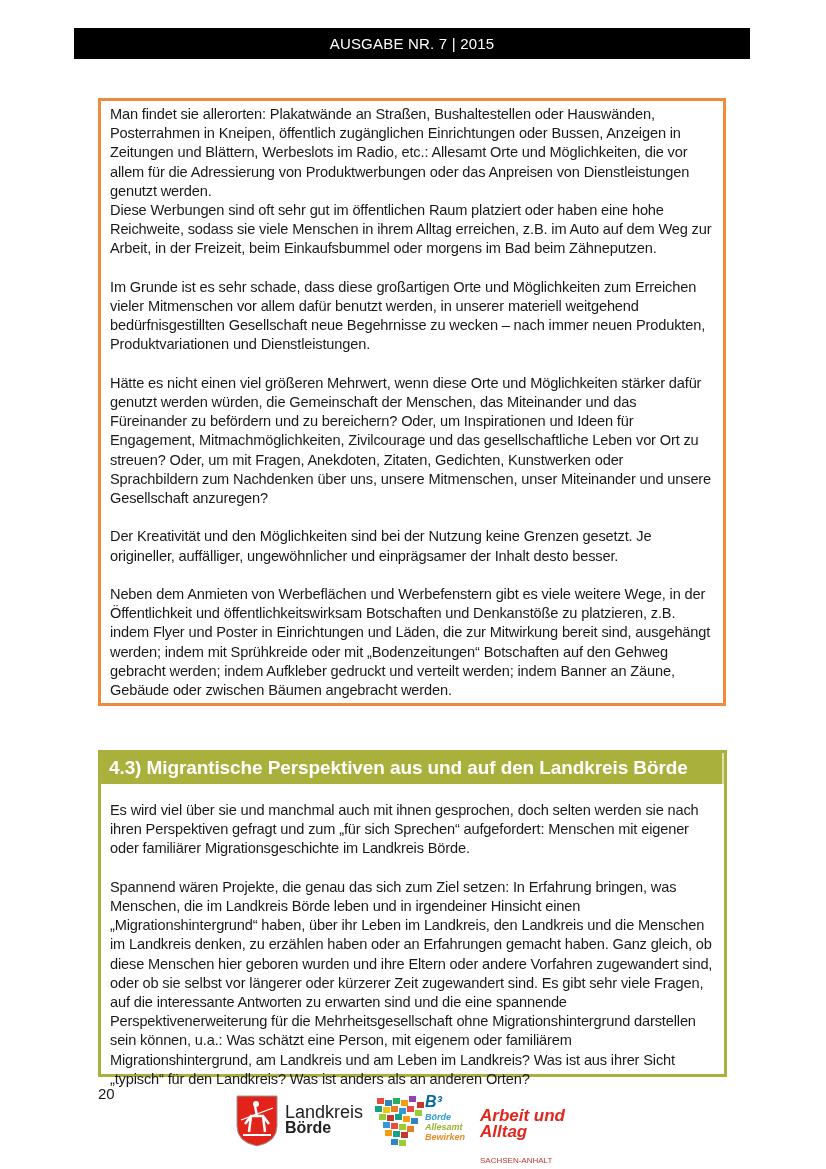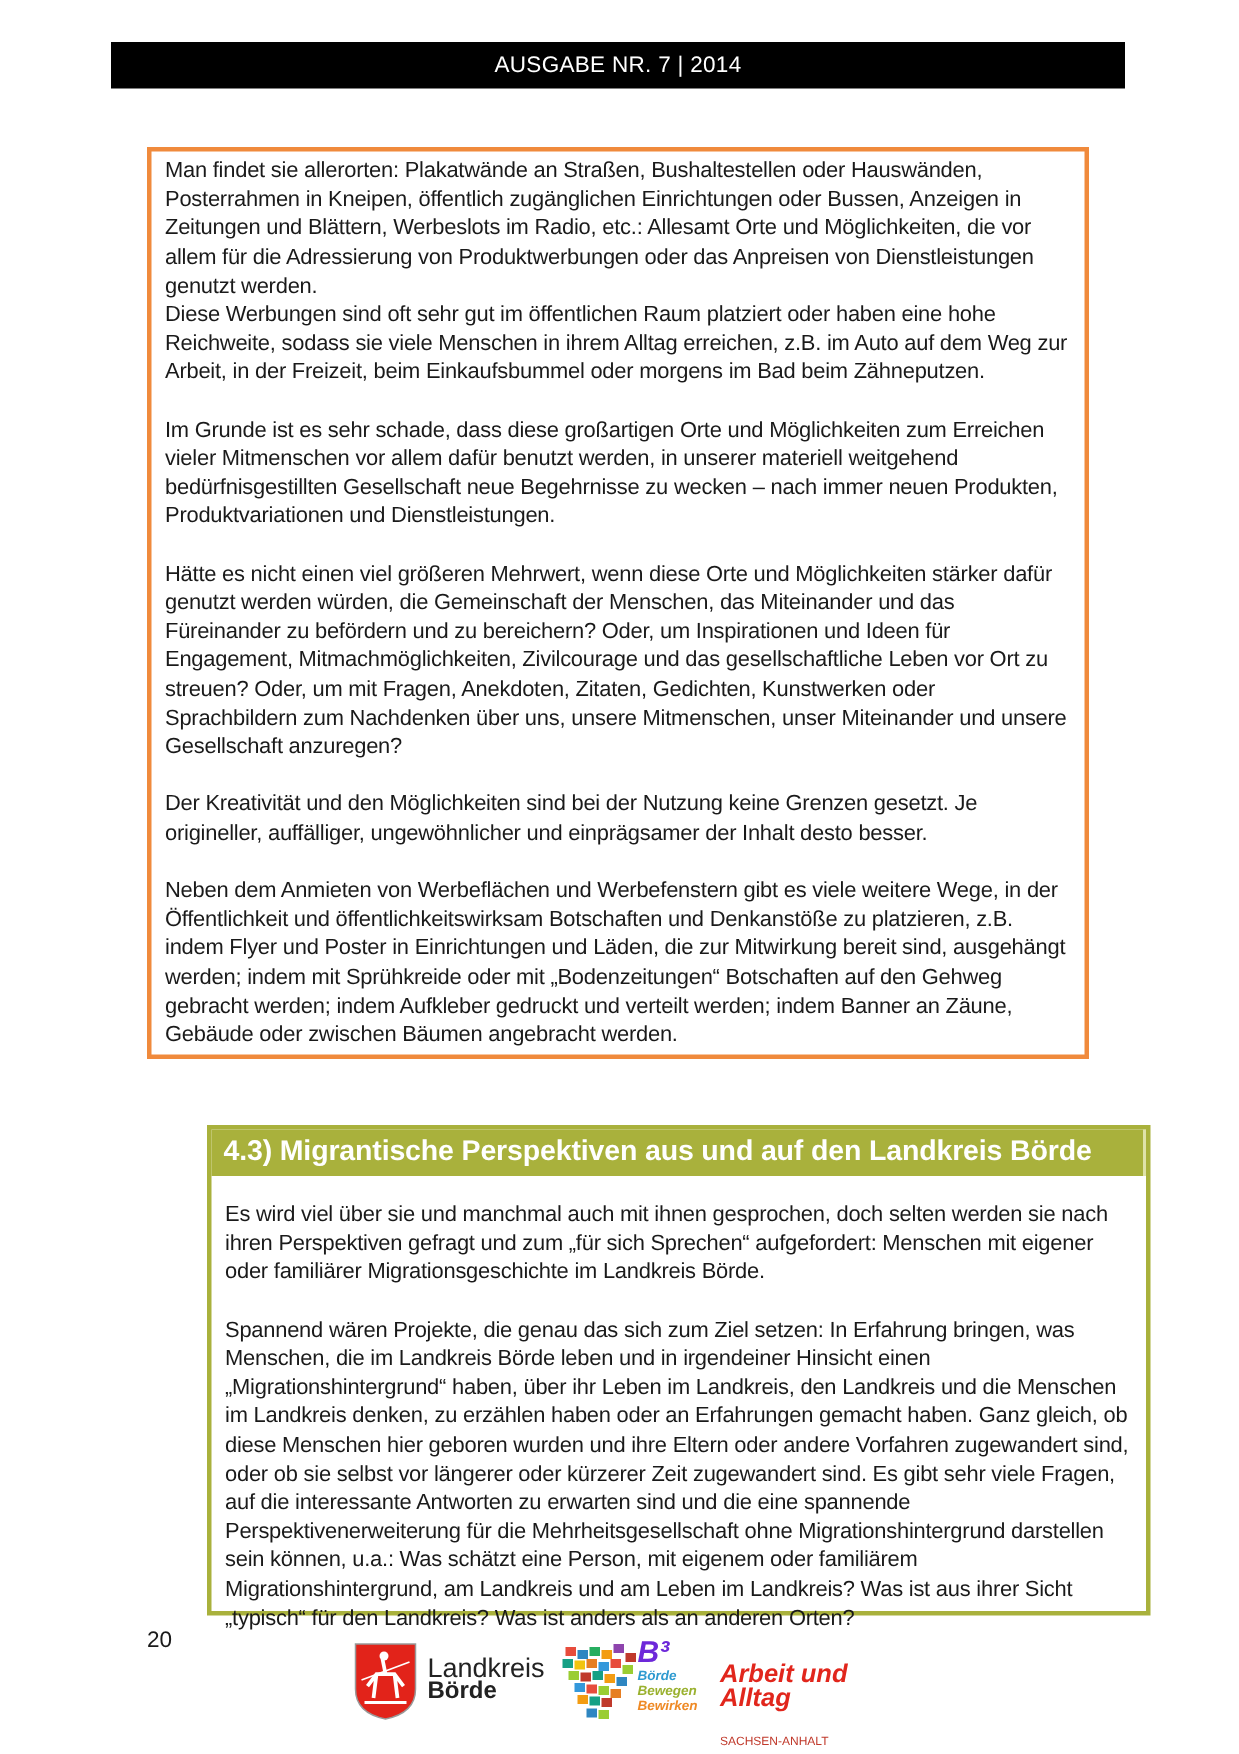--- a/index.html
+++ b/index.html
@@ -6,41 +6,41 @@
   body { width:826px; height:1169px; position:relative; overflow:hidden;
          font-family:"Liberation Sans", sans-serif; color:#1a1a1a; }
   .header-bar { position:absolute; left:74px; top:28px; width:676px; height:31px;
          background:#000; color:#fff; text-align:center; font-size:15px; line-height:31px;
          letter-spacing:0.2px; font-family:"Liberation Sans", sans-serif; }
   .orange-box { position:absolute; left:98px; top:98px; width:628px; height:608px;
          border:3px solid #f08a3c; box-sizing:border-box; padding:4px 9px 0 9px; }
   .para { font-size:14.6px; line-height:19.2px; margin:0; letter-spacing:-0.15px; }
   .para + .para.gap { margin-top:19.2px; }
   .green-box { position:absolute; left:98px; top:750px; width:629px; height:327px;
-         border:3px solid #a9b13c; box-sizing:border-box;margin-left:40px; }
+         border:3px solid #a9b13c; box-sizing:border-box; }
   .green-title { background:#a9b13c; color:#fff; font-weight:bold; font-size:19px;
          line-height:30px; height:31px; padding-left:8px; letter-spacing:-0.1px;
          border-right:2px solid #dfe2a8; }
   .green-body { padding:17px 9px 0 9px; }
   .page-number { position:absolute; left:98px; top:1085px; font-size:15px; }
   .logos { position:absolute; left:235px; top:1092px; height:60px; }
   .logo-lk { position:absolute; left:0; top:0; width:120px; height:60px; }
   .logo-b3 { position:absolute; left:138px; top:0; width:100px; height:60px; }
   .logo-aul { position:absolute; left:245px; top:16px; width:100px; height:60px; }
   .lk-text1 { position:absolute; left:50px; top:10px; font-size:18px; color:#222; }
   .lk-text2 { position:absolute; left:50px; top:27px; font-size:16px; font-weight:bold; color:#222; }
   .aul-title { font-size:17px; font-weight:bold; font-style:italic; color:#e1261c; line-height:16px; }
   .aul-sub { font-size:8px; color:#c0392b; margin-top:16px; }
   .b3-text { position:absolute; left:52px; top:0; font-style:italic; font-weight:bold; }
 </style>
 </head>
 <body>
 
 <div class="header-bar">
-  <span>AUSGABE NR. 7 | 2014</span>
+  <span>AUSGABE NR. 7 | 2015</span>
 </div>
 
 <div class="orange-box">
   <p class="para">Man findet sie allerorten: Plakatwände an Straßen, Bushaltestellen oder Hauswänden, Posterrahmen in Kneipen, öffentlich zugänglichen Einrichtungen oder Bussen, Anzeigen in Zeitungen und Blättern, Werbeslots im Radio, etc.: Allesamt Orte und Möglichkeiten, die vor allem für die Adressierung von Produktwerbungen oder das Anpreisen von Dienstleistungen genutzt werden.</p>
   <p class="para">Diese Werbungen sind oft sehr gut im öffentlichen Raum platziert oder haben eine hohe Reichweite, sodass sie viele Menschen in ihrem Alltag erreichen, z.B. im Auto auf dem Weg zur Arbeit, in der Freizeit, beim Einkaufsbummel oder morgens im Bad beim Zähneputzen.</p>
   <p class="para gap">Im Grunde ist es sehr schade, dass diese großartigen Orte und Möglichkeiten zum Erreichen vieler Mitmenschen vor allem dafür benutzt werden, in unserer materiell weitgehend bedürfnisgestillten Gesellschaft neue Begehrnisse zu wecken – nach immer neuen Produkten, Produktvariationen und Dienstleistungen.</p>
   <p class="para gap">Hätte es nicht einen viel größeren Mehrwert, wenn diese Orte und Möglichkeiten stärker dafür genutzt werden würden, die Gemeinschaft der Menschen, das Miteinander und das Füreinander zu befördern und zu bereichern? Oder, um Inspirationen und Ideen für Engagement, Mitmachmöglichkeiten, Zivilcourage und das gesellschaftliche Leben vor Ort zu streuen? Oder, um mit Fragen, Anekdoten, Zitaten, Gedichten, Kunstwerken oder Sprachbildern zum Nachdenken über uns, unsere Mitmenschen, unser Miteinander und unsere Gesellschaft anzuregen?</p>
   <p class="para gap">Der Kreativität und den Möglichkeiten sind bei der Nutzung keine Grenzen gesetzt. Je origineller, auffälliger, ungewöhnlicher und einprägsamer der Inhalt desto besser.</p>
   <p class="para gap">Neben dem Anmieten von Werbeflächen und Werbefenstern gibt es viele weitere Wege, in der Öffentlichkeit und öffentlichkeitswirksam Botschaften und Denkanstöße zu platzieren, z.B. indem Flyer und Poster in Einrichtungen und Läden, die zur Mitwirkung bereit sind, ausgehängt werden; indem mit Sprühkreide oder mit „Bodenzeitungen“ Botschaften auf den Gehweg gebracht werden; indem Aufkleber gedruckt und verteilt werden; indem Banner an Zäune, Gebäude oder zwischen Bäumen angebracht werden.</p>
 </div>
@@ -93,23 +93,23 @@
           <rect x="26" y="30" width="7" height="6" fill="#9acd32"></rect>
         <rect x="34" y="32" width="7" height="6" fill="#e67e22"></rect>
           <rect x="12" y="36" width="7" height="6" fill="#f39c12"></rect>
         <rect x="20" y="37" width="7" height="6" fill="#16a085"></rect>
           <rect x="28" y="38" width="7" height="6" fill="#c0392b"></rect>
         <rect x="18" y="45" width="7" height="6" fill="#2e86c1"></rect>
           <rect x="26" y="46" width="7" height="6" fill="#9acd32"></rect>
       </g>
     </svg>
     <div class="b3-text">
-      <div style="color:#6d28d9;font-size:20px;line-height:20px;">B³</div>
+      <div style="color:#0369a1;font-size:16px;line-height:20px;">B³</div>
       <div style="color:#2e9ad0;font-size:9px;line-height:10px;">Börde</div>
-      <div style="color:#9ab12f;font-size:9px;line-height:10px;">Bewegen</div>
+      <div style="color:#9ab12f;font-size:9px;line-height:10px;">Allesamt</div>
       <div style="color:#ef8a25;font-size:9px;line-height:10px;">Bewirken</div>
     </div>
   </div>
 
   <div class="logo-aul">
     <div class="aul-title">Arbeit und</div>
     <div class="aul-title">Alltag</div>
     <div class="aul-sub">SACHSEN-ANHALT</div>
   </div>
 </div>

